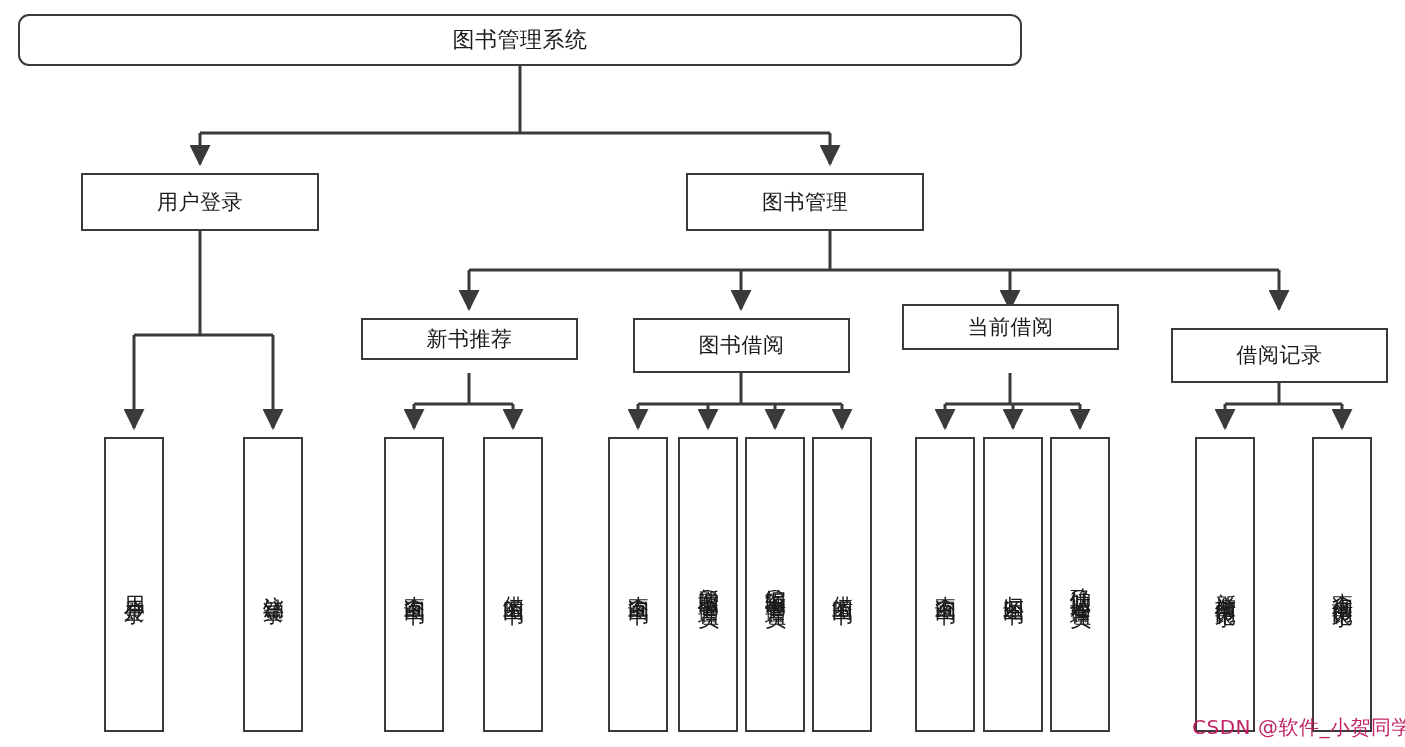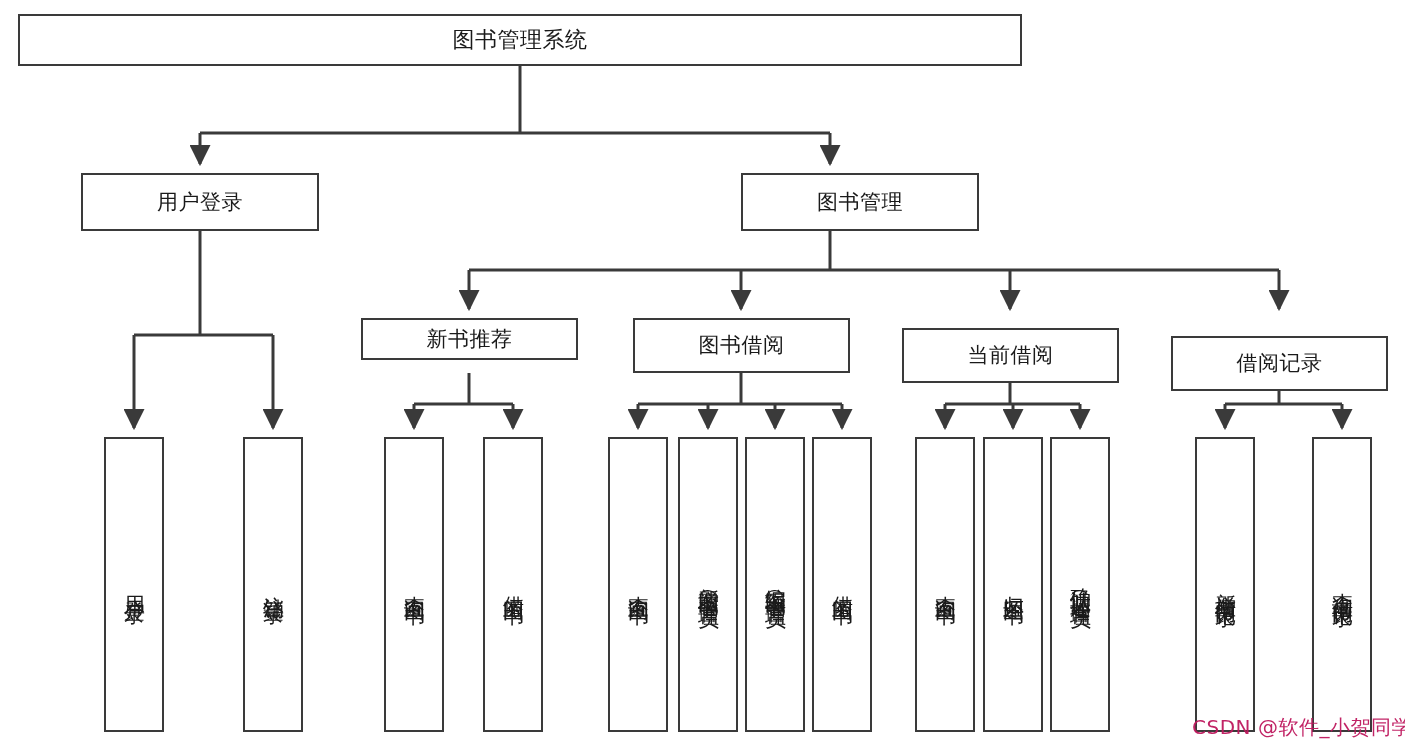--- a/index.html
+++ b/index.html
@@ -41,20 +41,21 @@
   .node .label {
     display: block;
     white-space: pre-line;
   }
   .node.horizontal .label {
     font-size: 21px;
     letter-spacing: 0.5px;
   }
   .node.root {
     border-width: 2px;
+    border-radius: 11px;
   }
   .node.root .label {
     font-size: 22px;
   }
   .node.vertical {
     writing-mode: vertical-rl;
     text-orientation: upright;
     padding: 6px 0;
   }
   .node.vertical .label {
@@ -129,37 +130,37 @@
   </svg>
 
   <div class="node root horizontal" style="left:18px; top:14px; width:1004px; height:52px;">
     <span class="label">图书管理系统</span>
   </div>
 
   <div class="node horizontal" style="left:81px; top:173px; width:238px; height:58px;">
     <span class="label">用户登录</span>
   </div>
 
-  <div class="node horizontal" style="left:741px; top:173px; width:238px; height:58px;">
+  <div class="node horizontal" style="left:686px; top:173px; width:238px; height:58px;">
     <span class="label">图书管理</span>
   </div>
 
   <div class="node horizontal" style="left:361px; top:318px; width:217px; height:42px;">
     <span class="label">新书推荐</span>
   </div>
 
   <div class="node horizontal" style="left:633px; top:318px; width:217px; height:55px;justify-content:center;">
     <span class="label">图书借阅</span>
   </div>
 
-  <div class="node horizontal" style="left:902px; top:328px; width:217px; height:55px;">
+  <div class="node horizontal" style="left:902px; top:304px; width:217px; height:46px;">
     <span class="label">当前借阅</span>
   </div>
 
-  <div class="node horizontal" style="left:1171px; top:336px; width:217px; height:55px;">
+  <div class="node horizontal" style="left:1171px; top:328px; width:217px; height:55px;">
     <span class="label">借阅记录</span>
   </div>
 
   <div class="node vertical" style="left:104px; top:437px; width:60px; height:295px;">
     <span class="label">用户登录</span>
   </div>
 
   <div class="node vertical" style="left:243px; top:437px; width:60px; height:295px;">
     <span class="label">注销登录</span>
   </div>

